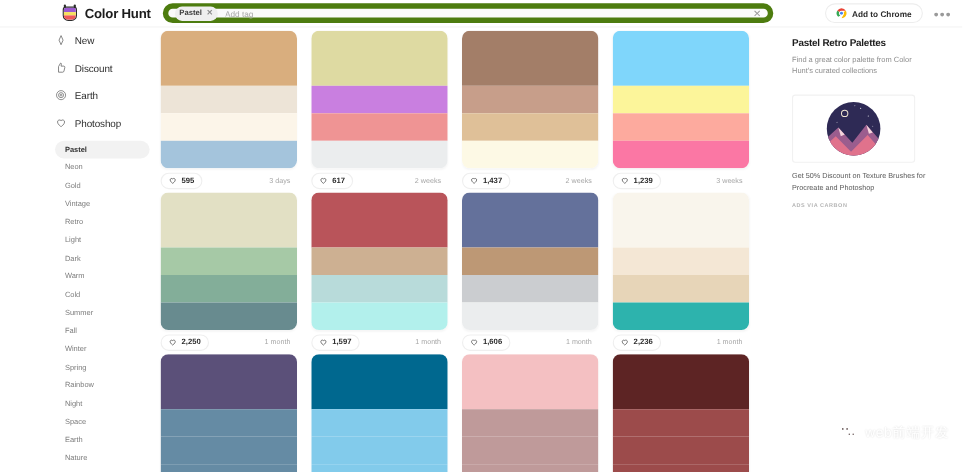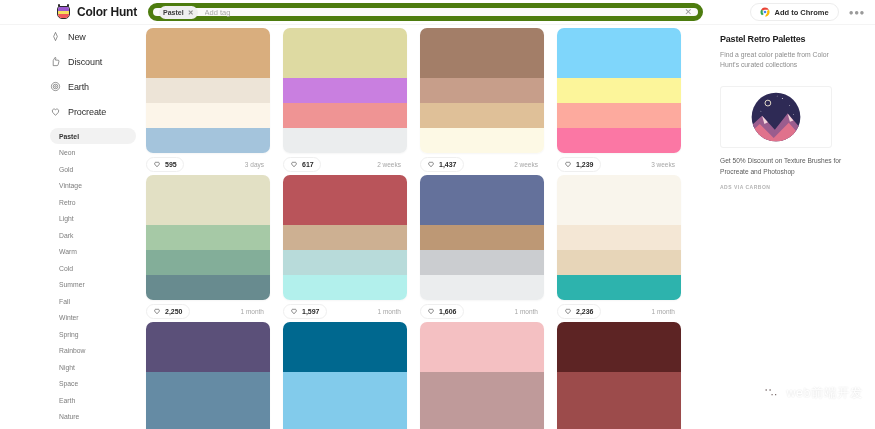--- a/index.html
+++ b/index.html
@@ -263,21 +263,21 @@
         <circle cx="12" cy="12" r="5"></circle>
         <circle cx="12" cy="12" r="1.8"></circle>
       </svg>
       <span class="lbl">Earth</span>
     </div>
 
     <div class="nav-item">
       <svg class="nav-icon" viewBox="0 0 24 24" fill="none" stroke="currentColor" stroke-width="1.6">
         <path d="M12 20s-7-4.6-7-9.3A4 4 0 0 1 12 8a4 4 0 0 1 7 2.7C19 15.4 12 20 12 20z"></path>
       </svg>
-      <span class="lbl">Procreate</span>
+      <span class="lbl">Photoshop</span>
     </div>
 
     <div class="tag-list">
       <div class="tag-item active">Pastel</div>
       <div class="tag-item">Neon</div>
       <div class="tag-item">Gold</div>
       <div class="tag-item">Vintage</div>
       <div class="tag-item">Retro</div>
       <div class="tag-item">Light</div>
       <div class="tag-item">Dark</div>

